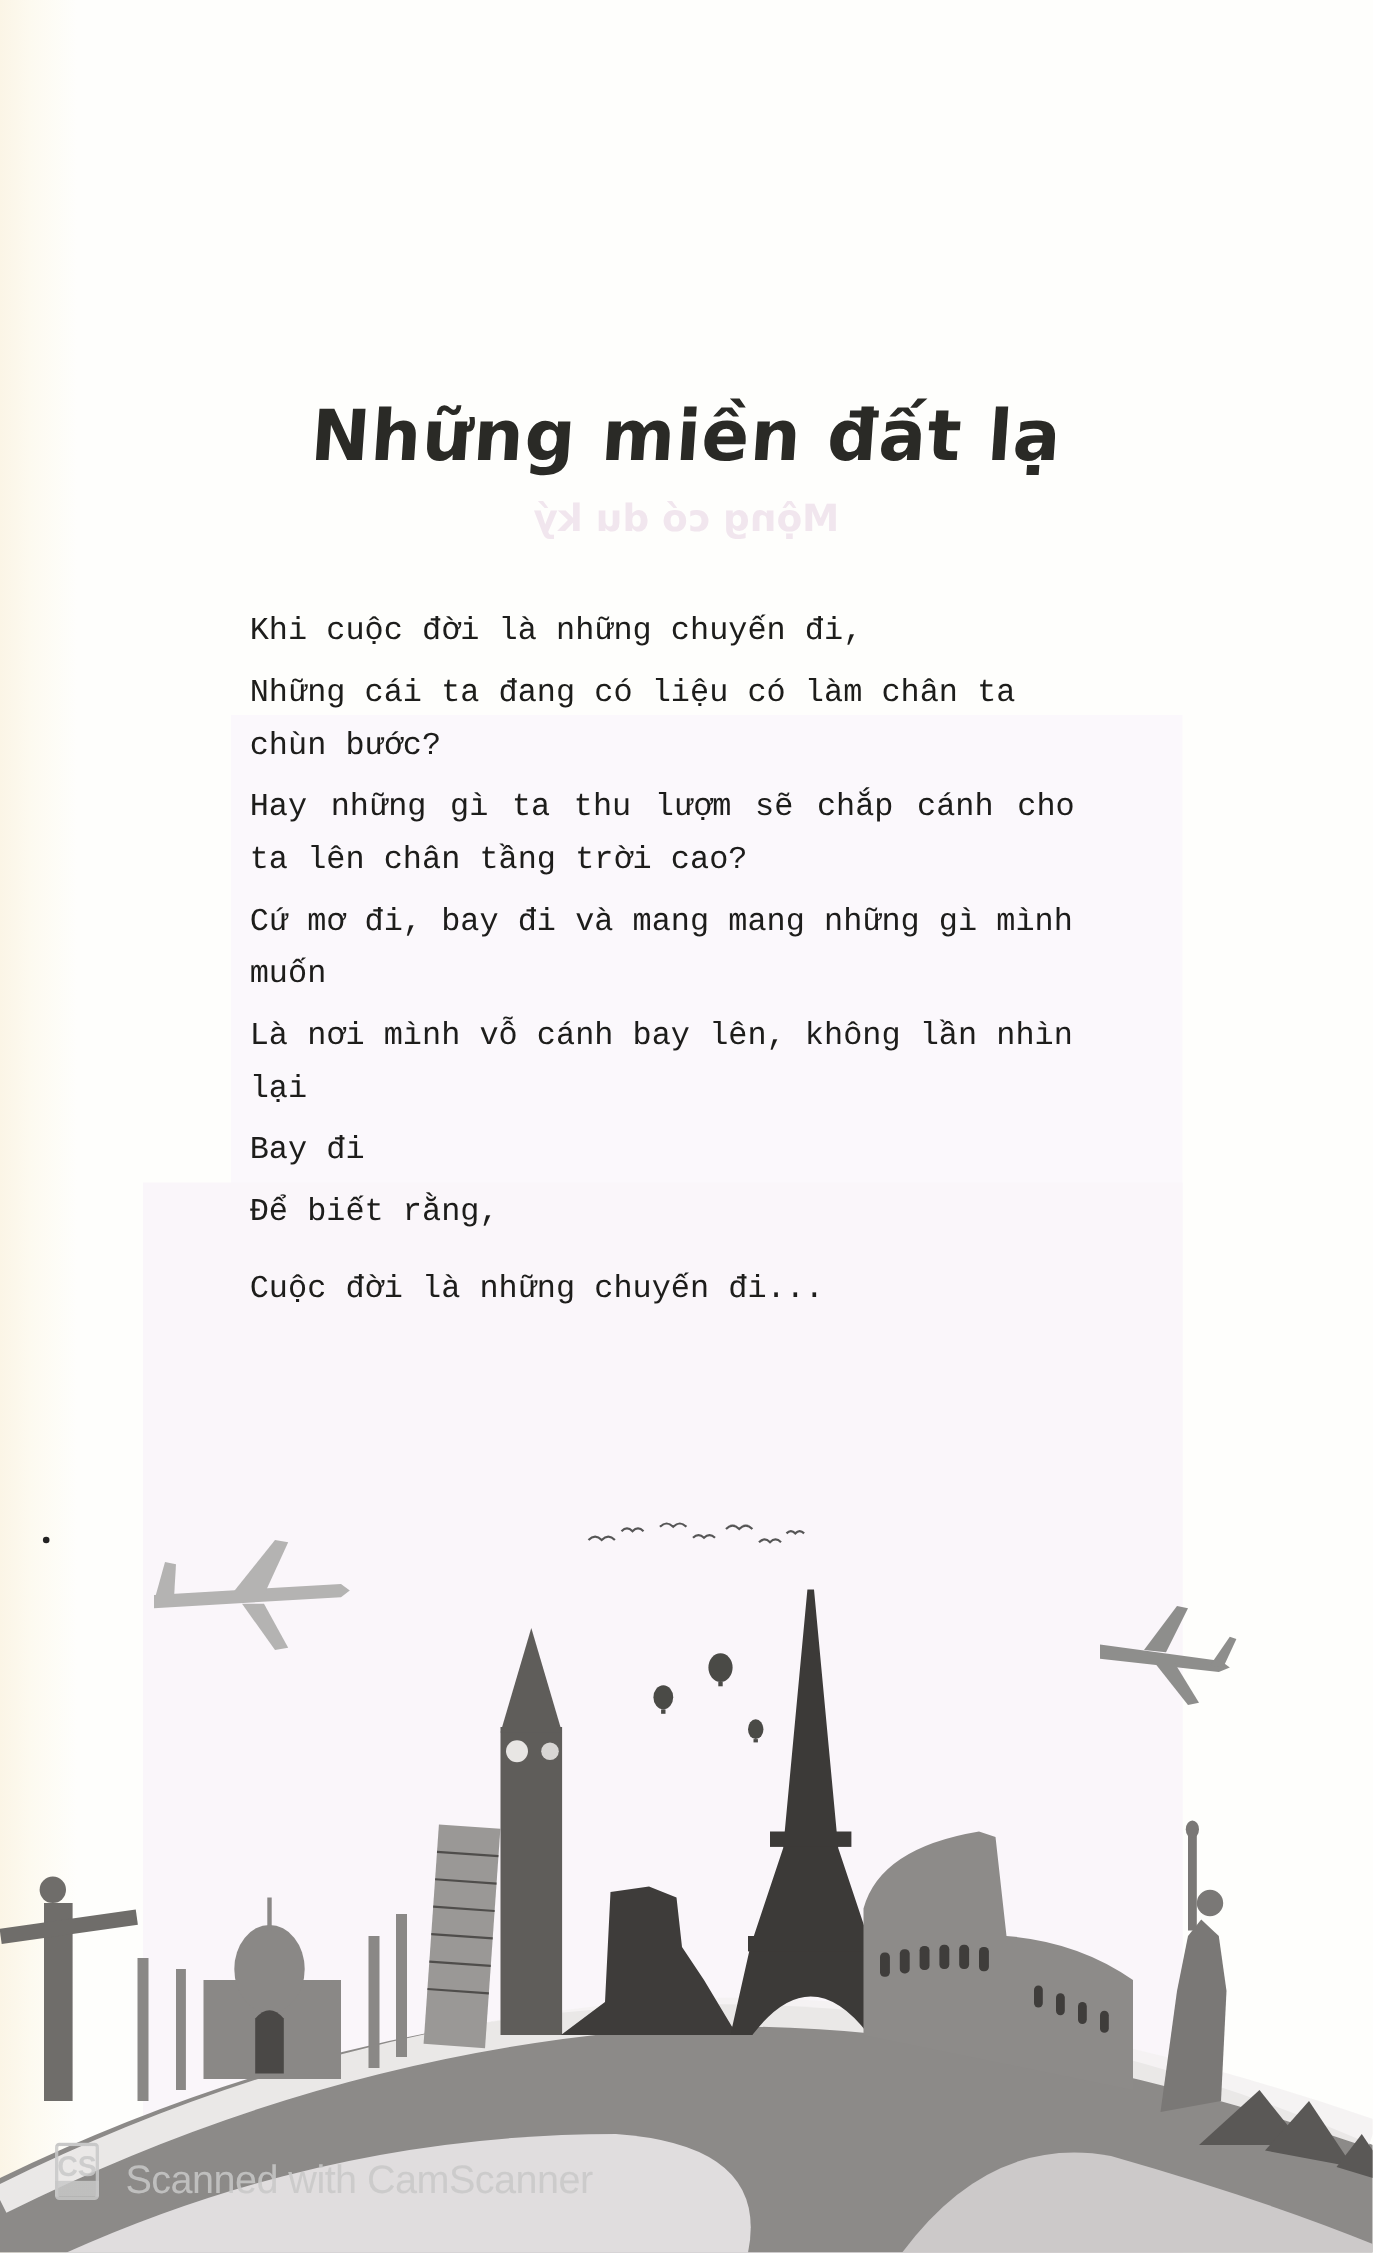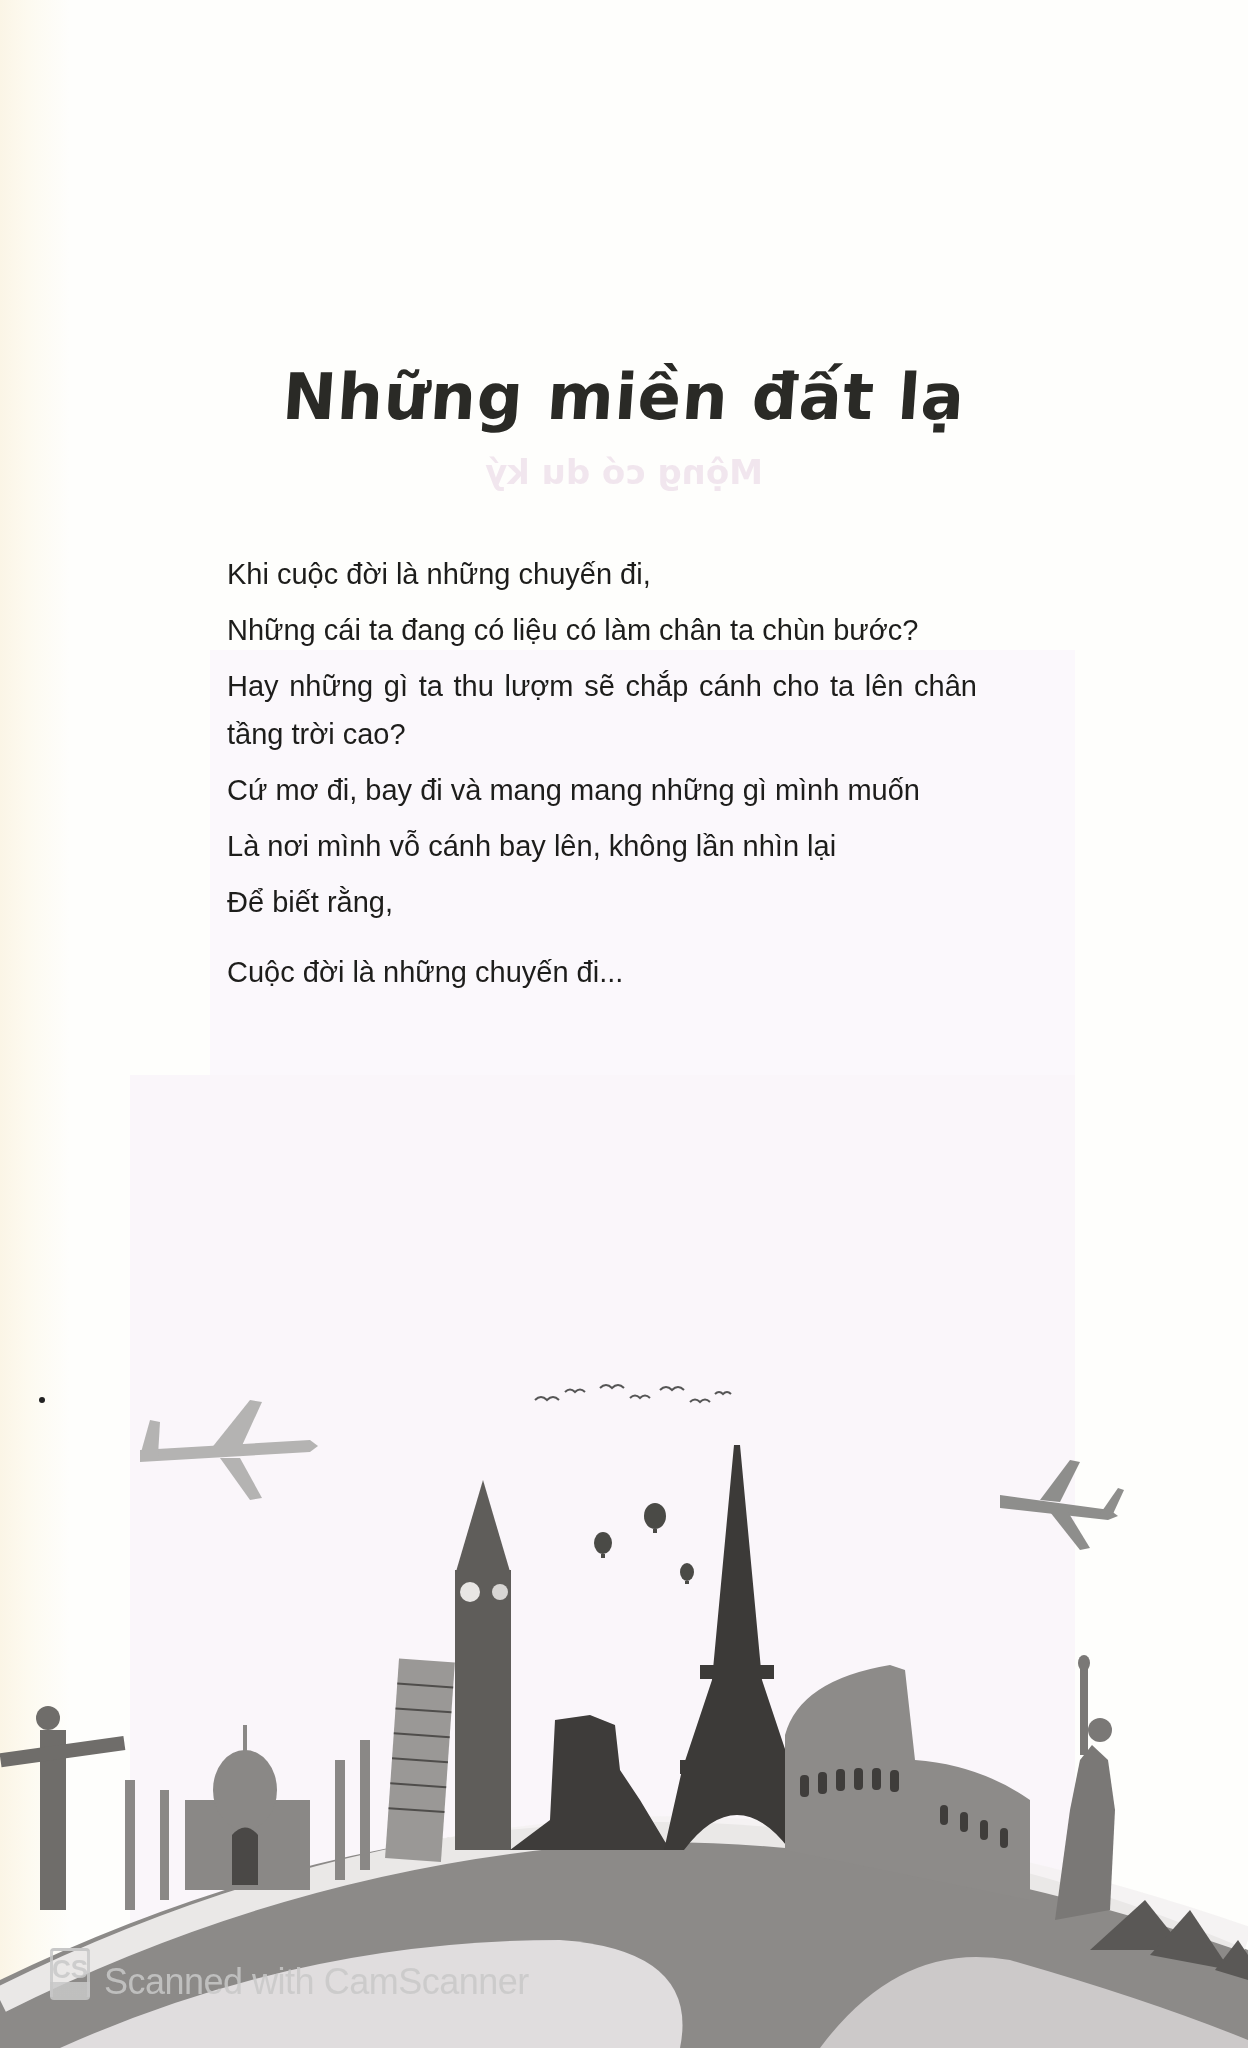--- a/index.html
+++ b/index.html
@@ -30,29 +30,29 @@
   }
   .ghost {
     position:absolute; left:0; width:1248px; top:452px;
     text-align:center; font-size:34px; color:#f1e6ee;
     transform:scaleX(-1); font-family:"DejaVu Sans", sans-serif; font-weight:bold;
   }
   .poem {
     position:absolute; left:227px; top:550px; width:750px;
     font-size:29px; color:#1d1d1b; line-height:48px;
   }
-  .poem .line { display:block; margin-bottom:8px; }
+  .poem .line { display:block; margin-bottom:8px;font-family:Liberation Mono, monospace; }
   .poem .line.justify { text-align:justify; text-align-last:left; }
   .poem .gap { height:14px; }
   .illustration {
     position:absolute; left:0; top:1380px; width:1248px; height:668px;
   }
   .watermark {
     position:absolute; left:50px; top:1950px; height:48px;
-    display:flex; align-items:center; gap:14px;
+    display:flex; align-items:center; gap:24px;
     color:rgba(200,200,200,0.85);
   }
   .wm-logo {
     width:40px; height:52px; border:3px solid rgba(200,200,200,0.85);
     border-radius:4px; display:flex; align-items:flex-start; justify-content:center;
     font-weight:bold; font-size:26px; line-height:36px; box-sizing:border-box;
     background:linear-gradient(to bottom, transparent 68%, rgba(200,200,200,0.85) 68%);
   }
   .wm-text { font-size:36px; letter-spacing:-0.5px;margin-top:16px; }
 </style>
@@ -65,20 +65,21 @@
 
 <h1 class="title" style="margin:0;">Những miền đất lạ</h1>
 <div class="ghost">Mộng có du ký</div>
 
 <div class="poem">
   <span class="line">Khi cuộc đời là những chuyến đi,</span>
   <span class="line">Những cái ta đang có liệu có làm chân ta chùn bước?</span>
   <span class="line justify">Hay những gì ta thu lượm sẽ chắp cánh cho ta lên chân tầng trời cao?</span>
   <span class="line">Cứ mơ đi, bay đi và mang mang những gì mình muốn</span>
   <span class="line">Là nơi mình vỗ cánh bay lên, không lần nhìn lại</span>
+  <span class="line">Bay đi</span>
   <span class="line">Để biết rằng,</span>
   <div class="gap"></div>
   <span class="line">Cuộc đời là những chuyến đi...</span>
 </div>
 
 <svg class="illustration" viewBox="0 0 1248 668" xmlns="http://www.w3.org/2000/svg">
 
   <g stroke="#555" stroke-width="2" fill="none">
     <path d="M535 20 q6 -6 12 0 q6 -6 12 0"></path>
     <path d="M565 12 q5 -5 10 0 q5 -5 10 0"></path>

